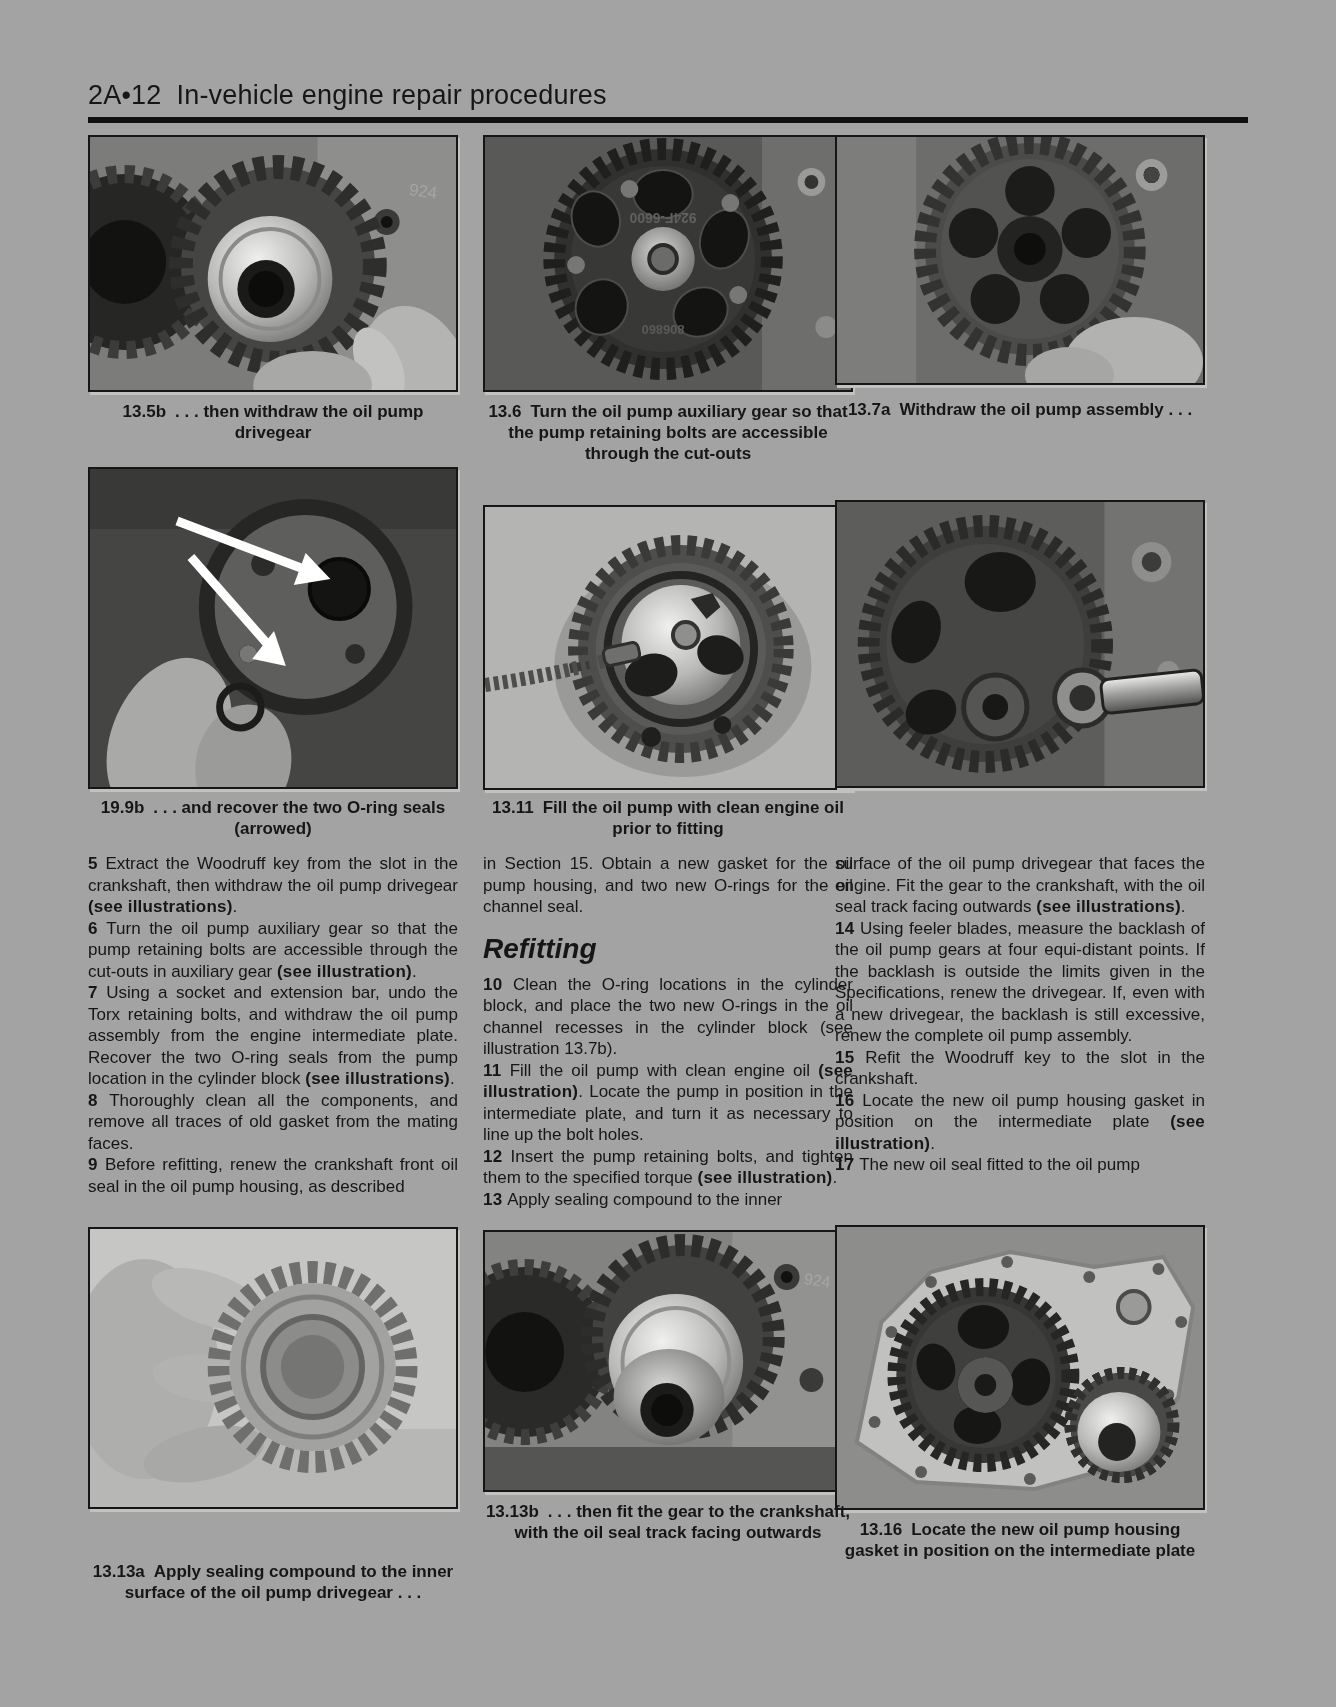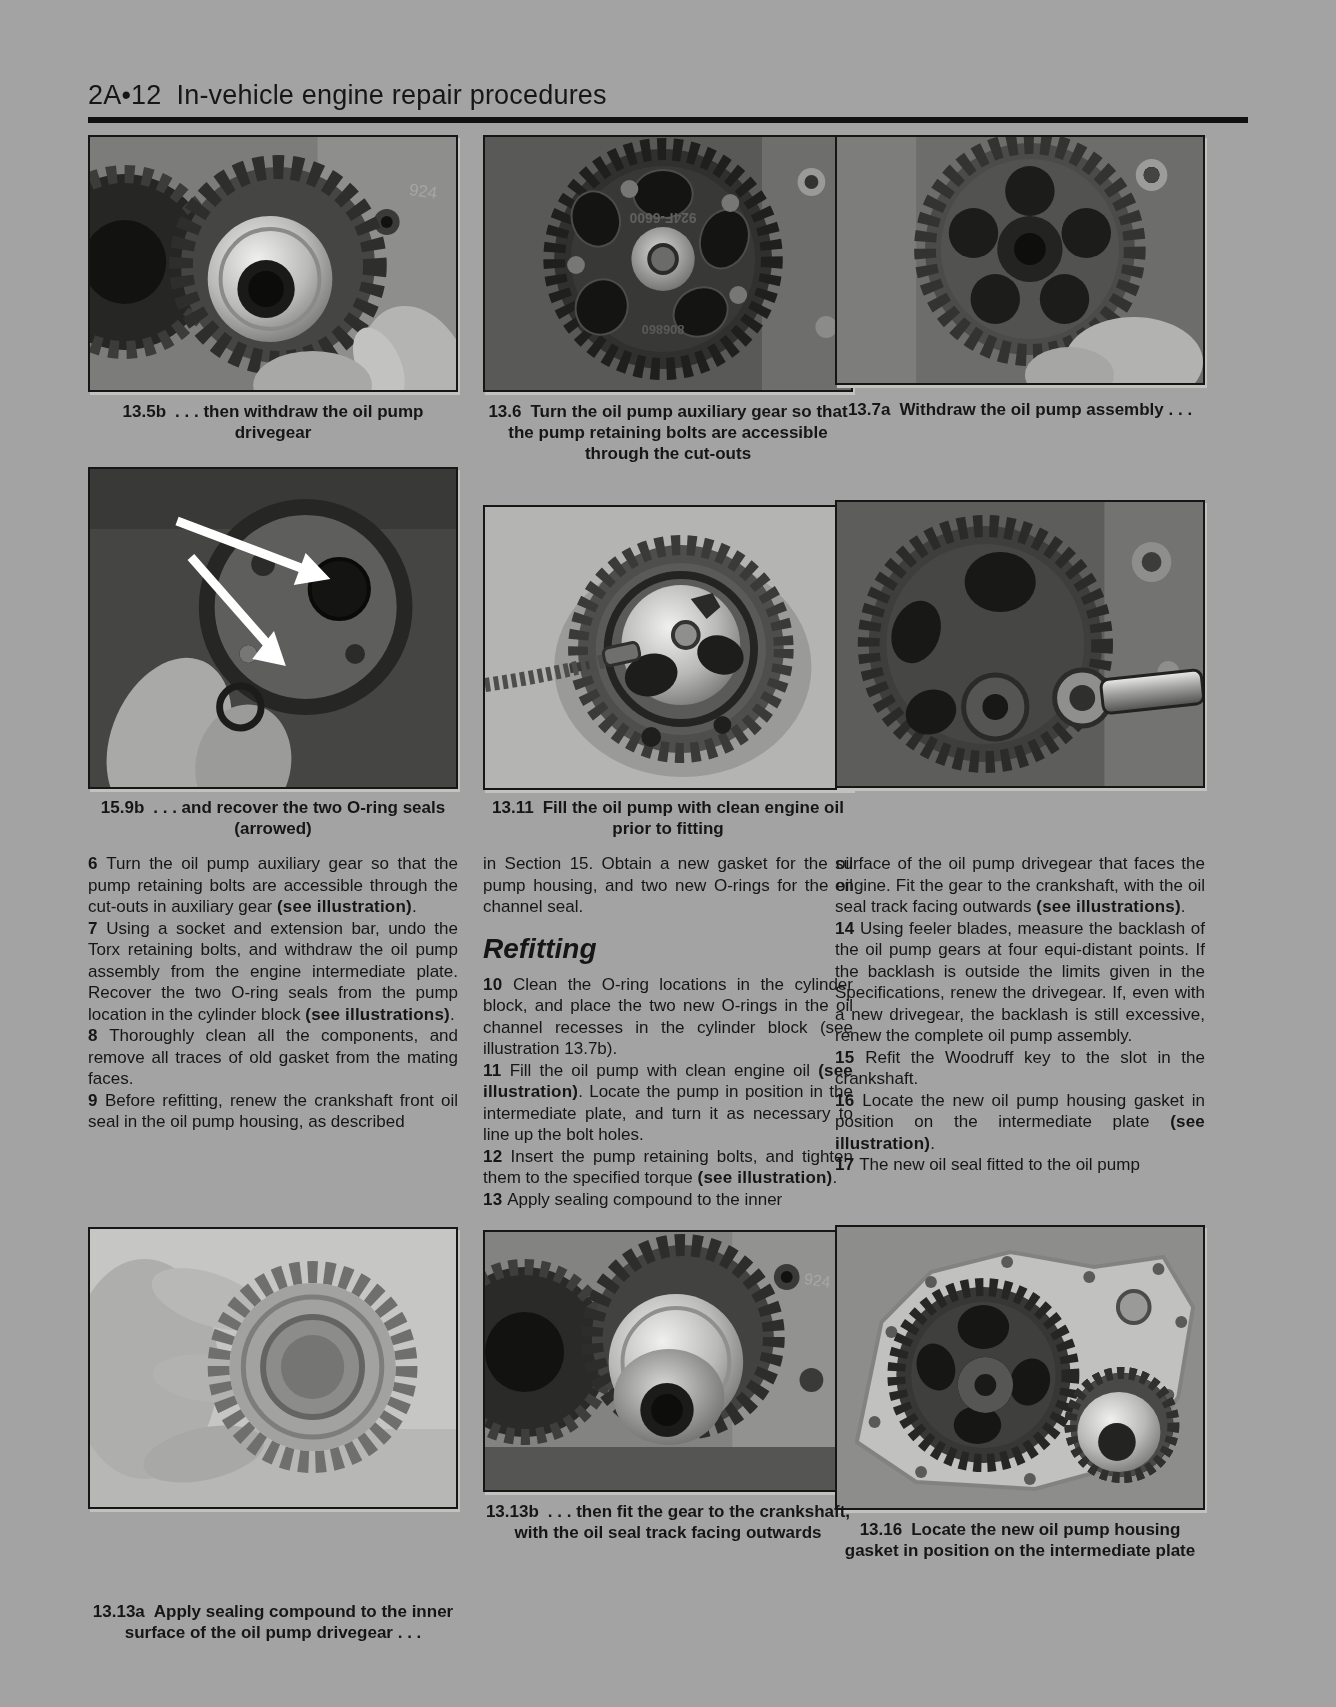--- a/index.html
+++ b/index.html
@@ -226,27 +226,28 @@
       </g>
       <g>
         <circle cx="248" cy="196" r="28" fill="#8f8f8d" stroke="#2c2c2a" stroke-width="5"></circle>
         <circle cx="248" cy="196" r="13" fill="#2f2f2d"></circle>
         <rect x="268" y="178" width="102" height="34" rx="8" fill="url(#gh)" stroke="#222220" stroke-width="3" transform="rotate(-6 268 195)"></rect>
       </g>
     </svg>
   </div>
 
   <div class="cap c1" style="top:797px">
-    <b class="lbl">15.9b</b><span>.&nbsp;.&nbsp;. and recover the two O-ring seals (arrowed)</span>
+    <b class="lbl">19.9b</b><span>.&nbsp;.&nbsp;. and recover the two O-ring seals (arrowed)</span>
   </div>
   <div class="cap c2" style="top:797px">
     <b class="lbl">13.11</b><span>Fill the oil pump with clean engine oil prior to fitting</span>
   </div>
 
   <div class="bodycol c1">
+    <p><b>5 </b><span>Extract the Woodruff key from the slot in the crankshaft, then withdraw the oil pump drivegear </span><b>(see illustrations)</b><span>.</span></p>
     <p><b>6 </b><span>Turn the oil pump auxiliary gear so that the pump retaining bolts are accessible through the cut-outs in auxiliary gear </span><b>(see illustration)</b><span>.</span></p>
     <p><b>7 </b><span>Using a socket and extension bar, undo the Torx retaining bolts, and withdraw the oil pump assembly from the engine intermediate plate. Recover the two O-ring seals from the pump location in the cylinder block </span><b>(see illustrations)</b><span>.</span></p>
     <p><b>8 </b><span>Thoroughly clean all the components, and remove all traces of old gasket from the mating faces.</span></p>
     <p><b>9 </b><span>Before refitting, renew the crankshaft front oil seal in the oil pump housing, as described</span></p>
   </div>
 
   <div class="bodycol c2">
     <p><span>in Section 15. Obtain a new gasket for the oil pump housing, and two new O-rings for the oil channel seal.</span></p>
     <div class="refit">Refitting</div>
     <p><b>10 </b><span>Clean the O-ring locations in the cylinder block, and place the two new O-rings in the oil channel recesses in the cylinder block (see illustration 13.7b).</span></p>
@@ -345,21 +346,21 @@
       </g>
       <g>
         <circle cx="288" cy="198" r="52" fill="#49494 7" stroke="#30302e" stroke-width="12" stroke-dasharray="7 5"></circle>
         <circle cx="288" cy="198" r="52" fill="#494947" stroke="#30302e" stroke-width="12" stroke-dasharray="7 5"></circle>
         <ellipse cx="285" cy="205" rx="42" ry="40" fill="url(#gm)"></ellipse>
         <circle cx="283" cy="215" r="19" fill="#232321"></circle>
       </g>
     </svg>
   </div>
 
-  <div class="cap c1" style="top:1601px">
+  <div class="cap c1" style="top:1561px">
     <b class="lbl">13.13a</b><span>Apply sealing compound to the inner surface of the oil pump drivegear .&nbsp;.&nbsp;.</span>
   </div>
   <div class="cap c2" style="top:1501px">
     <b class="lbl">13.13b</b><span>.&nbsp;.&nbsp;. then fit the gear to the crankshaft, with the oil seal track facing outwards</span>
   </div>
   <div class="cap c3" style="top:1519px">
     <b class="lbl">13.16</b><span>Locate the new oil pump housing gasket in position on the intermediate plate</span>
   </div>
 
 </div>

